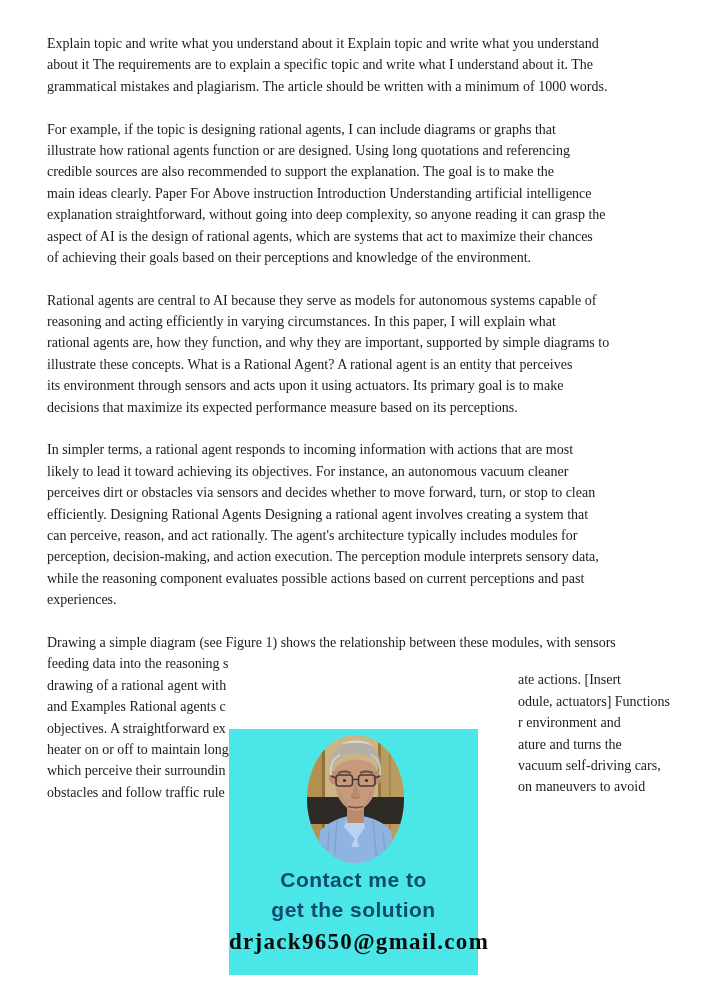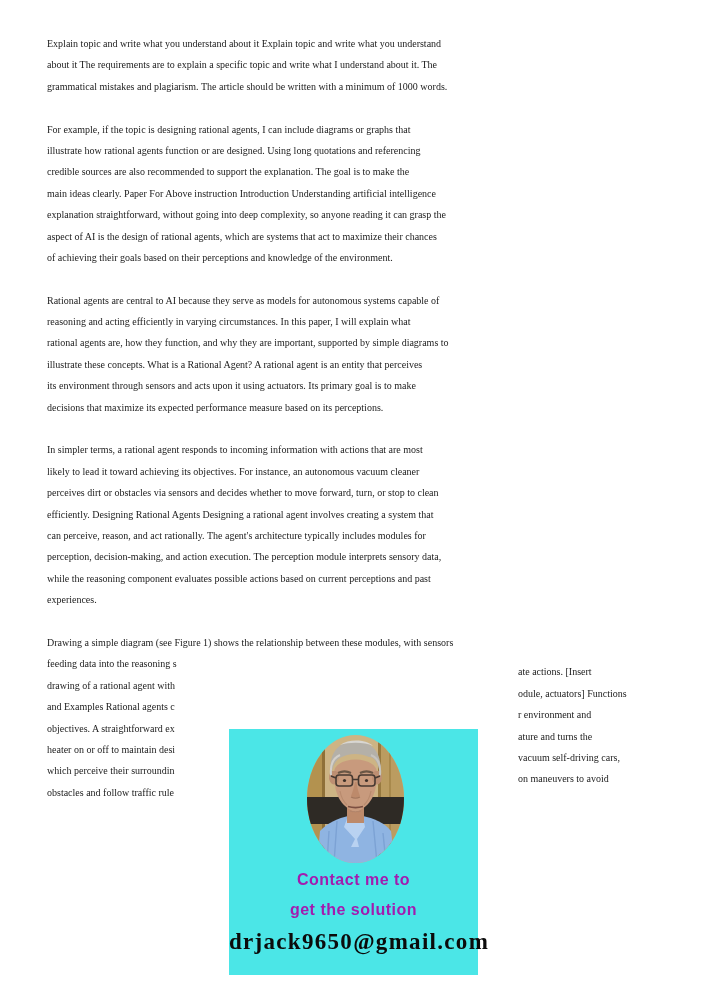--- a/index.html
+++ b/index.html
@@ -7,33 +7,33 @@
     width: 708px; height: 1000px;
     background: #ffffff;
     overflow: hidden;
     position: relative;
     font-family: "Liberation Serif", "DejaVu Serif", serif;
   }
   .doc-text {
     position: absolute;
     left: 47px; top: 33px;
     width: 614px;
-    font-size: 10px;
+    font-size: 14px;
     line-height: 21.4px;
     color: #1b1b1b;
   }
   .para { margin: 0 0 21.4px 0; }
   .line {
     position: relative;
     white-space: nowrap;
     height: 21.4px;
   }
   .rfrag {
     position: absolute;
-    left: 431px; top: 8px;
+    left: 431px; top: 16px;
     white-space: nowrap;
     padding-left: 40px;
   }
   .overlay {
     position: absolute;
     left: 229px; top: 729px;
     width: 249px; height: 246px;
     z-index: 5;
   }
   .photo {
@@ -41,24 +41,24 @@
     left: 78px; top: 6px;
     width: 97px; height: 128px;
   }
   .photo svg { display: block; width: 97px; height: 128px; }
   .contact-text {
     position: absolute;
     top: 136px; left: 0; right: 0;
     text-align: center;
     font-family: "Liberation Sans", "DejaVu Sans", sans-serif;
     font-weight: 700;
-    font-size: 16px;
+    font-size: 21px;
     line-height: 30px;
     letter-spacing: 0.5px;
-    color: #a21caf;
+    color: #0c4a6e;
   }
   .email {
     position: absolute;
     top: 201px; left: 0; right: 0;
     text-align: center;
     font-family: "Liberation Serif", "DejaVu Serif", serif;
     font-weight: 700;
     font-size: 23px;
     line-height: 24px;
     letter-spacing: 1.3px;
@@ -100,21 +100,21 @@
       <div class="line">perception, decision-making, and action execution. The perception module interprets sensory data,</div>
       <div class="line">while the reasoning component evaluates possible actions based on current perceptions and past</div>
       <div class="line">experiences.</div>
     </div>
     <div class="para">
       <div class="line">Drawing a simple diagram (see Figure 1) shows the relationship between these modules, with sensors</div>
       <div class="line"><span>feeding data into the reasoning s</span><span class="rfrag">ate actions. [Insert</span></div>
       <div class="line"><span>drawing of a rational agent with</span><span class="rfrag">odule, actuators] Functions</span></div>
       <div class="line"><span>and Examples Rational agents c</span><span class="rfrag">r environment and</span></div>
       <div class="line"><span>objectives. A straightforward ex</span><span class="rfrag">ature and turns the</span></div>
-      <div class="line"><span>heater on or off to maintain desi</span><span class="rfrag">vacuum self-driving cars,</span></div>
+      <div class="line"><span>heater on or off to maintain long</span><span class="rfrag">vacuum self-driving cars,</span></div>
       <div class="line"><span>which perceive their surroundin</span><span class="rfrag">on maneuvers to avoid</span></div>
       <div class="line"><span>obstacles and follow traffic rule</span><span class="rfrag"></span></div>
     </div>
   </div>
 
 <div class="overlay" style="background: rgb(75, 230, 231);">
   <div class="photo">
     <svg viewBox="0 0 97 128" xmlns="http://www.w3.org/2000/svg">
       <defs>
         <clipPath id="ovalClip">

